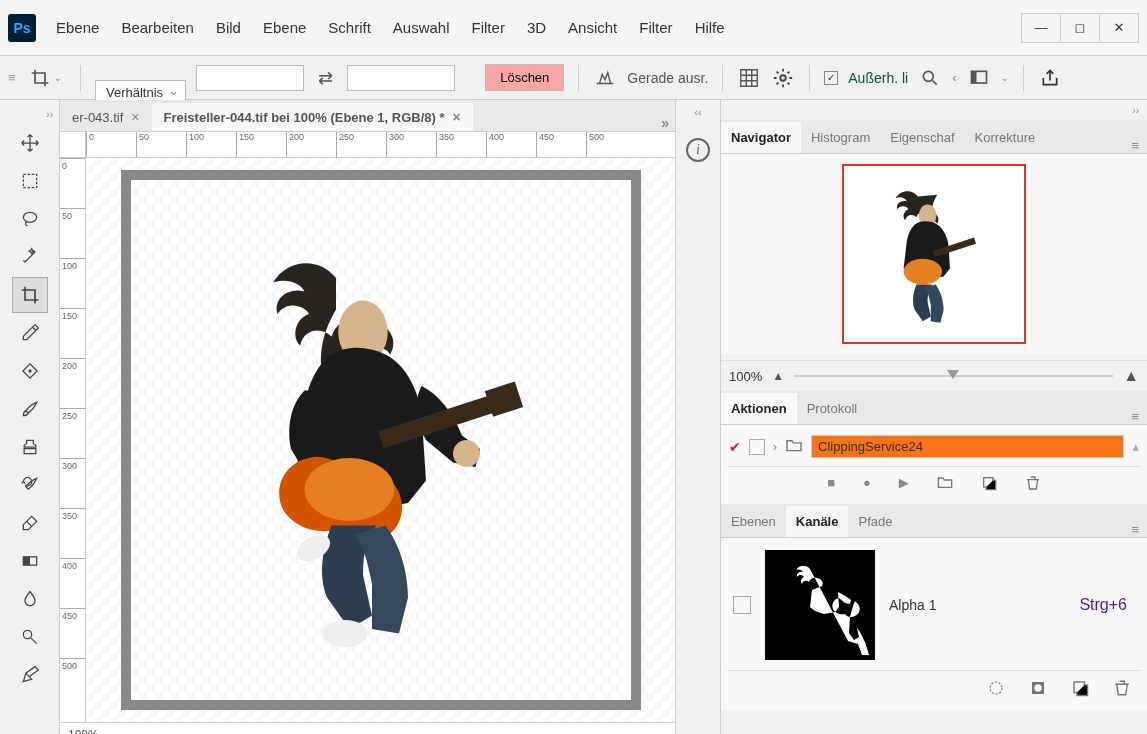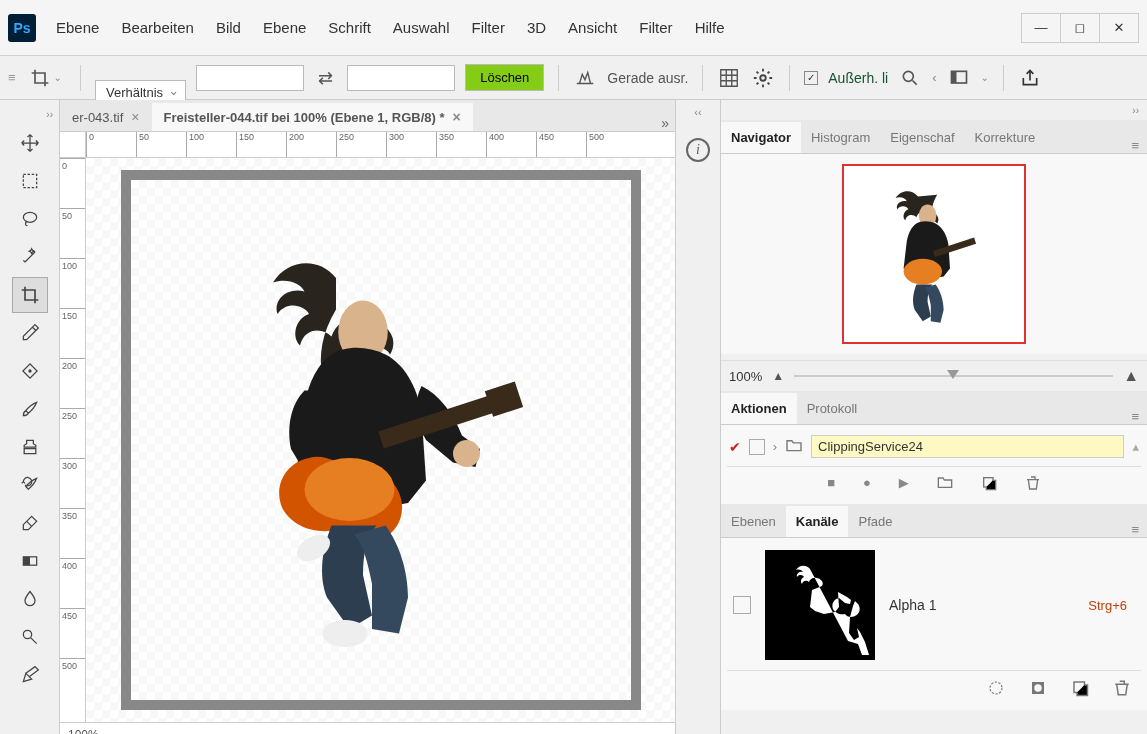--- a/index.html
+++ b/index.html
@@ -13,21 +13,21 @@
 .window-controls { display: flex; gap: 0; }
 .win-btn { width: 40px; height: 30px; display: flex; align-items: center; justify-content: center; border: 1px solid #ccc; background: #f5f5f5; margin-left: -1px; }
 
 
 .options-bar { height: 44px; background: #f0f0f0; display: flex; align-items: center; padding: 0 8px; border-bottom: 1px solid #ccc; gap: 10px; }
 .tool-indicator { display: flex; align-items: center; gap: 4px; padding: 4px; }
 .ratio-select { border: 1px solid #bbb; padding: 4px 22px 4px 10px; background: #fff; font-size: 13px; position: relative; margin-top: 29px; }
 .ratio-select::after { content: "⌄"; position: absolute; right: 6px; top: 2px; color: #888; }
 .num-input { width: 108px; height: 26px; border: 1px solid #bbb; background: #fff; padding: 0 6px; }
 .swap-icon { font-size: 18px; color: #555; padding: 0 4px; }
-.clear-btn { border: 1px solid #bbb; background: #84cc16; padding: 5px 14px; font-size: 13px; }
+.clear-btn { border: 1px solid #bbb; background: #fca5a5; padding: 5px 14px; font-size: 13px; margin-left: 20px; }
 .opt-icon { width: 24px; height: 24px; display: flex; align-items: center; justify-content: center; color: #555; }
 .divider { width: 1px; height: 26px; background: #ccc; margin: 0 4px; }
 .checkbox { width: 14px; height: 14px; border: 1px solid #888; display: inline-flex; align-items: center; justify-content: center; font-size: 10px; color: #333; }
 
 
 .main { display: flex; height: calc(100% - 88px); }
 
 
 .tools { width: 60px; background: #f0f0f0; border-right: 1px solid #ccc; display: flex; flex-direction: column; align-items: center; padding-top: 4px; }
 .tools-expand { width: 100%; height: 20px; display: flex; align-items: center; justify-content: flex-end; padding-right: 6px; font-size: 10px; color: #888; }
@@ -73,29 +73,29 @@
 .nav-thumb { width: 184px; height: 180px; border: 2px solid #e03030; background: #fff; display: flex; align-items: center; justify-content: center; }
 .nav-zoom-row { display: flex; align-items: center; width: 100%; padding: 6px 8px; gap: 10px; border-top: 1px solid #ddd; margin-top: 6px; }
 .nav-zoom-val { font-size: 13px; }
 .zoom-slider { flex: 1; height: 2px; background: #ccc; position: relative; }
 .zoom-slider::after { content: ""; position: absolute; left: 48%; top: -5px; width: 0; height: 0; border-left: 6px solid transparent; border-right: 6px solid transparent; border-top: 9px solid #999; }
 .mountain { font-size: 12px; color: #555; }
 
 .actions-body { background: #f8f8f8; padding: 6px; }
 .action-row { display: flex; align-items: center; gap: 8px; padding: 4px 2px; }
 .action-check { color: #d02020; font-size: 14px; }
-.action-name-field { flex: 1; background: #fef9c3; border: 1px solid #ccc; padding: 3px 6px; font-size: 13px; }
+.action-name-field { flex: 1; background: #f97316; border: 1px solid #ccc; padding: 3px 6px; font-size: 13px; }
 .action-controls { display: flex; justify-content: center; gap: 28px; padding: 8px 0 4px; color: #888; border-top: 1px solid #ddd; margin-top: 4px; }
 
 .channels-body { background: #f8f8f8; padding: 6px; }
 .channel-row { display: flex; align-items: center; gap: 14px; padding: 6px; }
 .channel-vis { width: 18px; height: 18px; border: 1px solid #aaa; }
 .channel-thumb { width: 110px; height: 110px; background: #000; display: flex; align-items: center; justify-content: center; }
 .channel-name { flex: 1; font-size: 14px; }
-.channel-shortcut { font-size: 13px; color: #c2410c; margin-right: 8px; }
+.channel-shortcut { font-size: 16px; color: #4c1d95; margin-right: 8px; }
 .channel-controls { display: flex; justify-content: flex-end; gap: 24px; padding: 8px 10px 4px; color: #777; border-top: 1px solid #ddd; margin-top: 4px; }
 
 </style>
 </head>
 <body>
 
 <div class="titlebar">
   <div class="ps-logo">Ps</div>
   <div class="menu-items">
     <span class="menu-item">Ebene</span>

